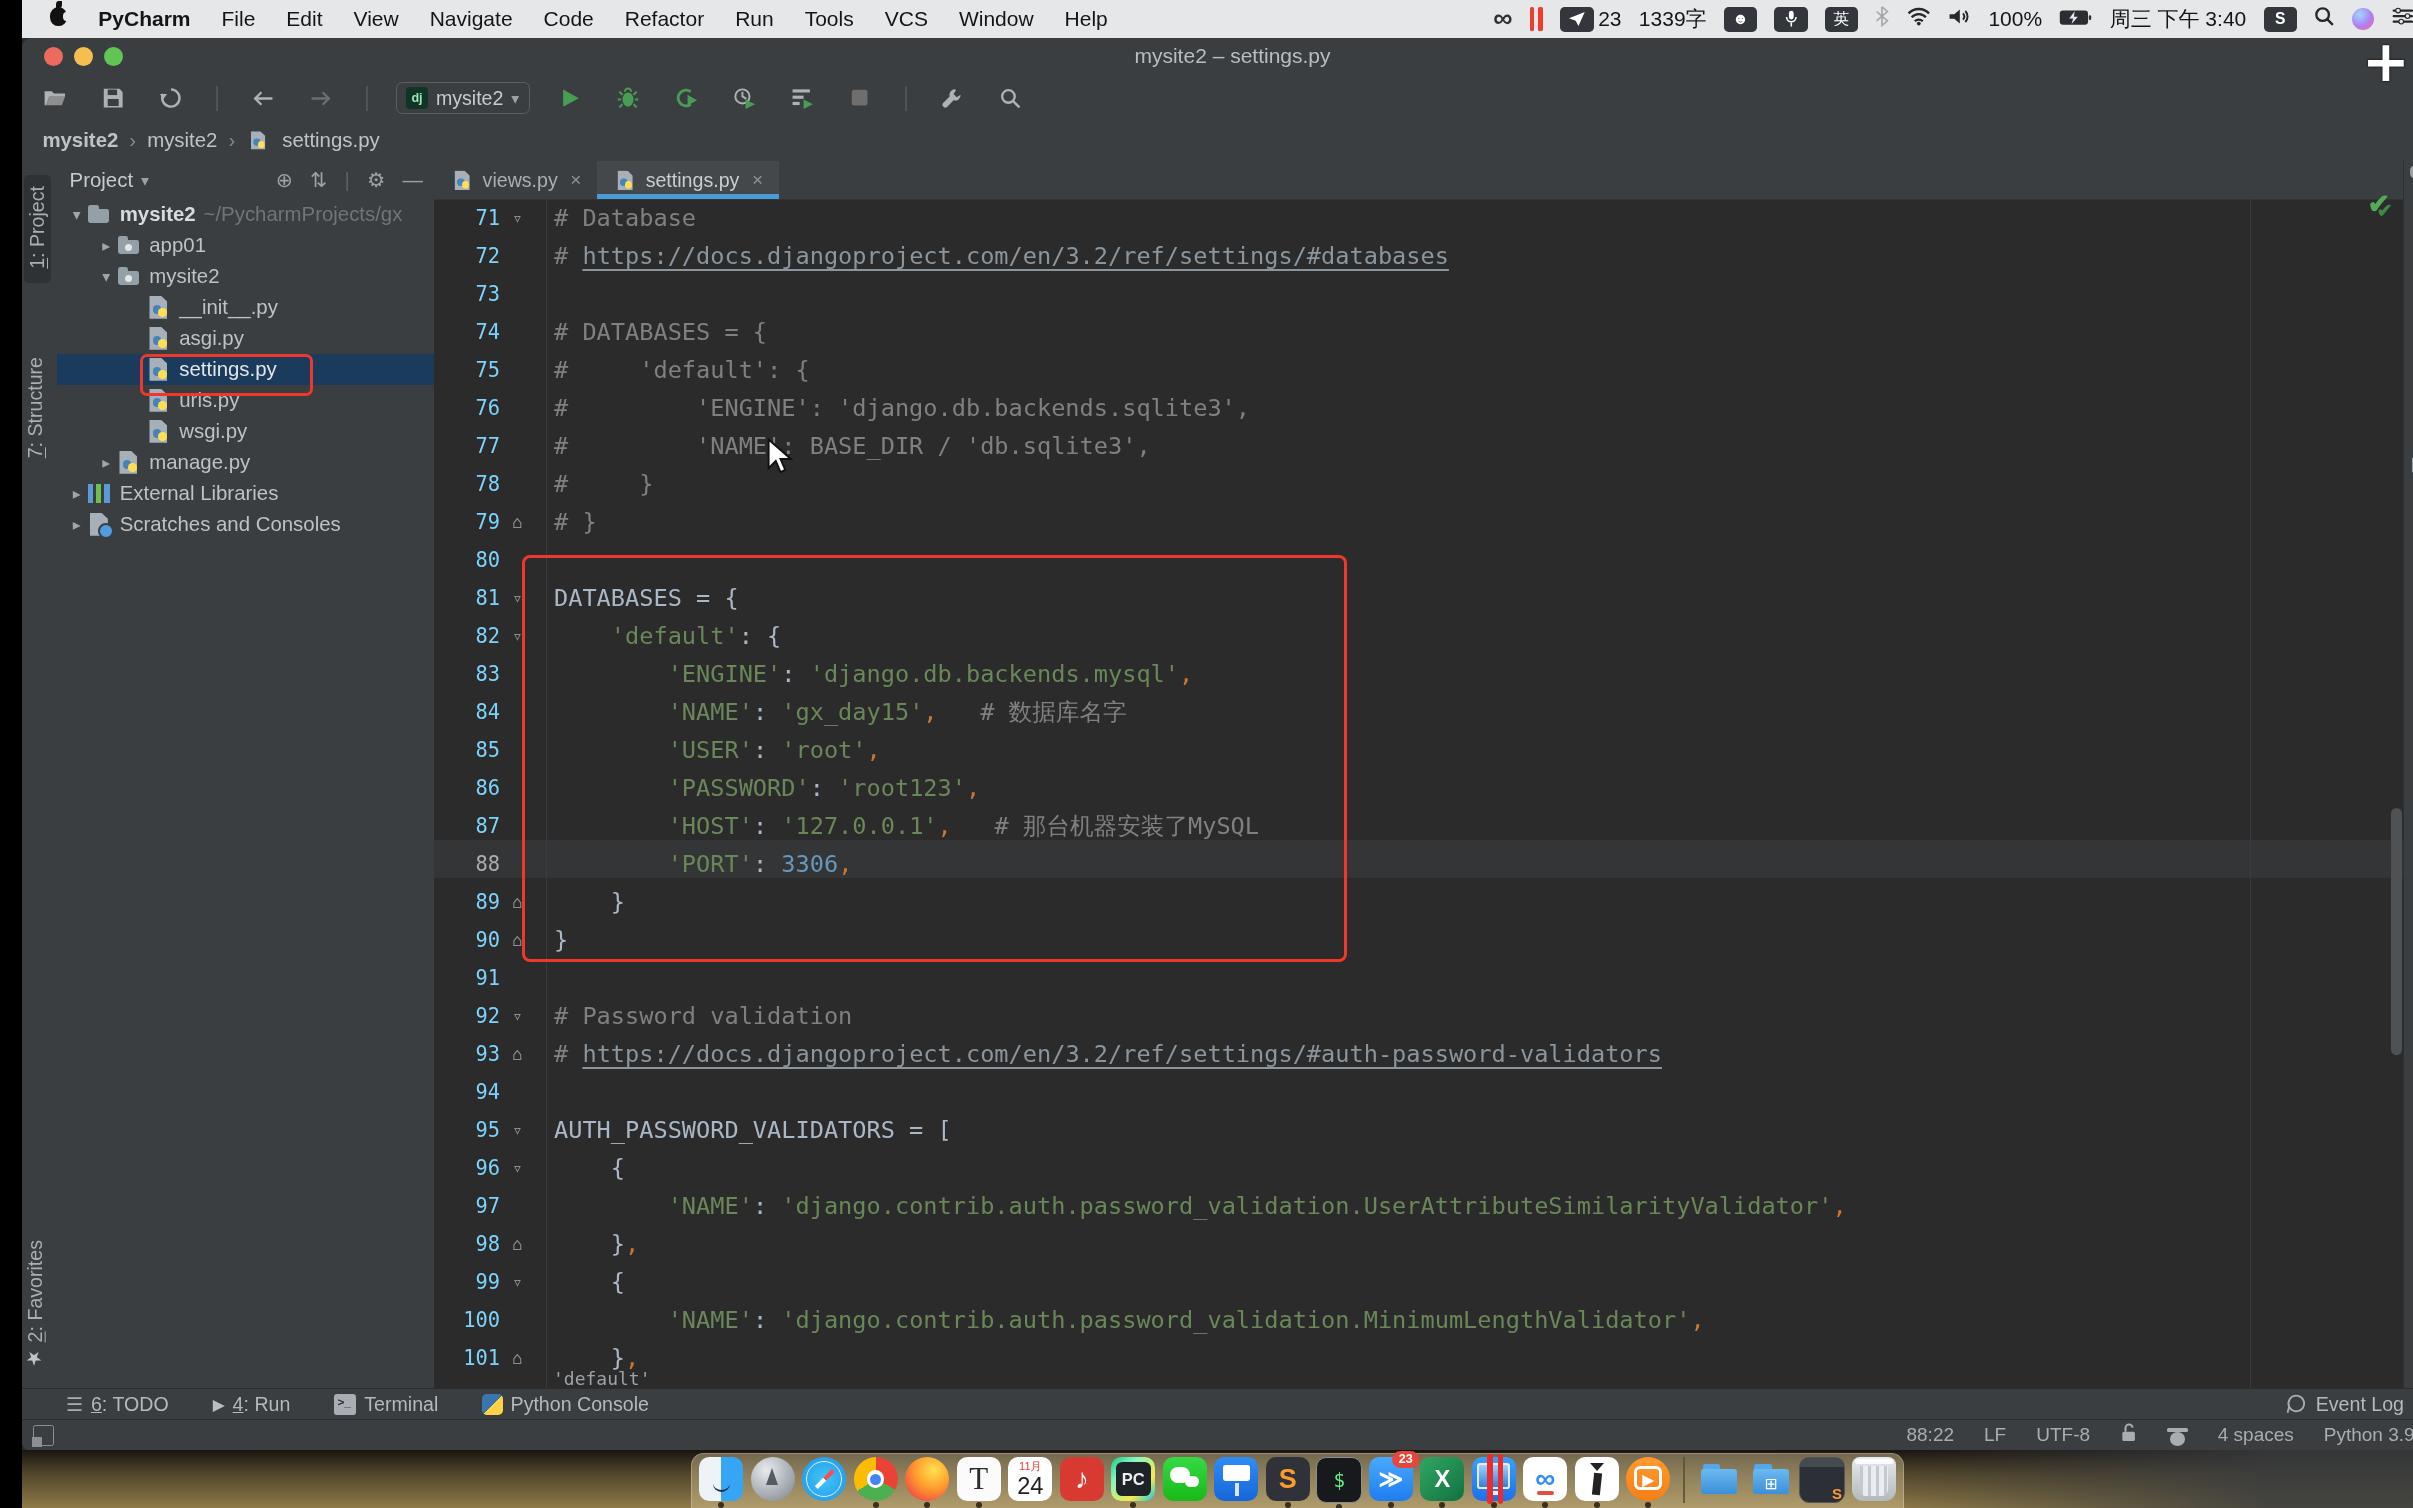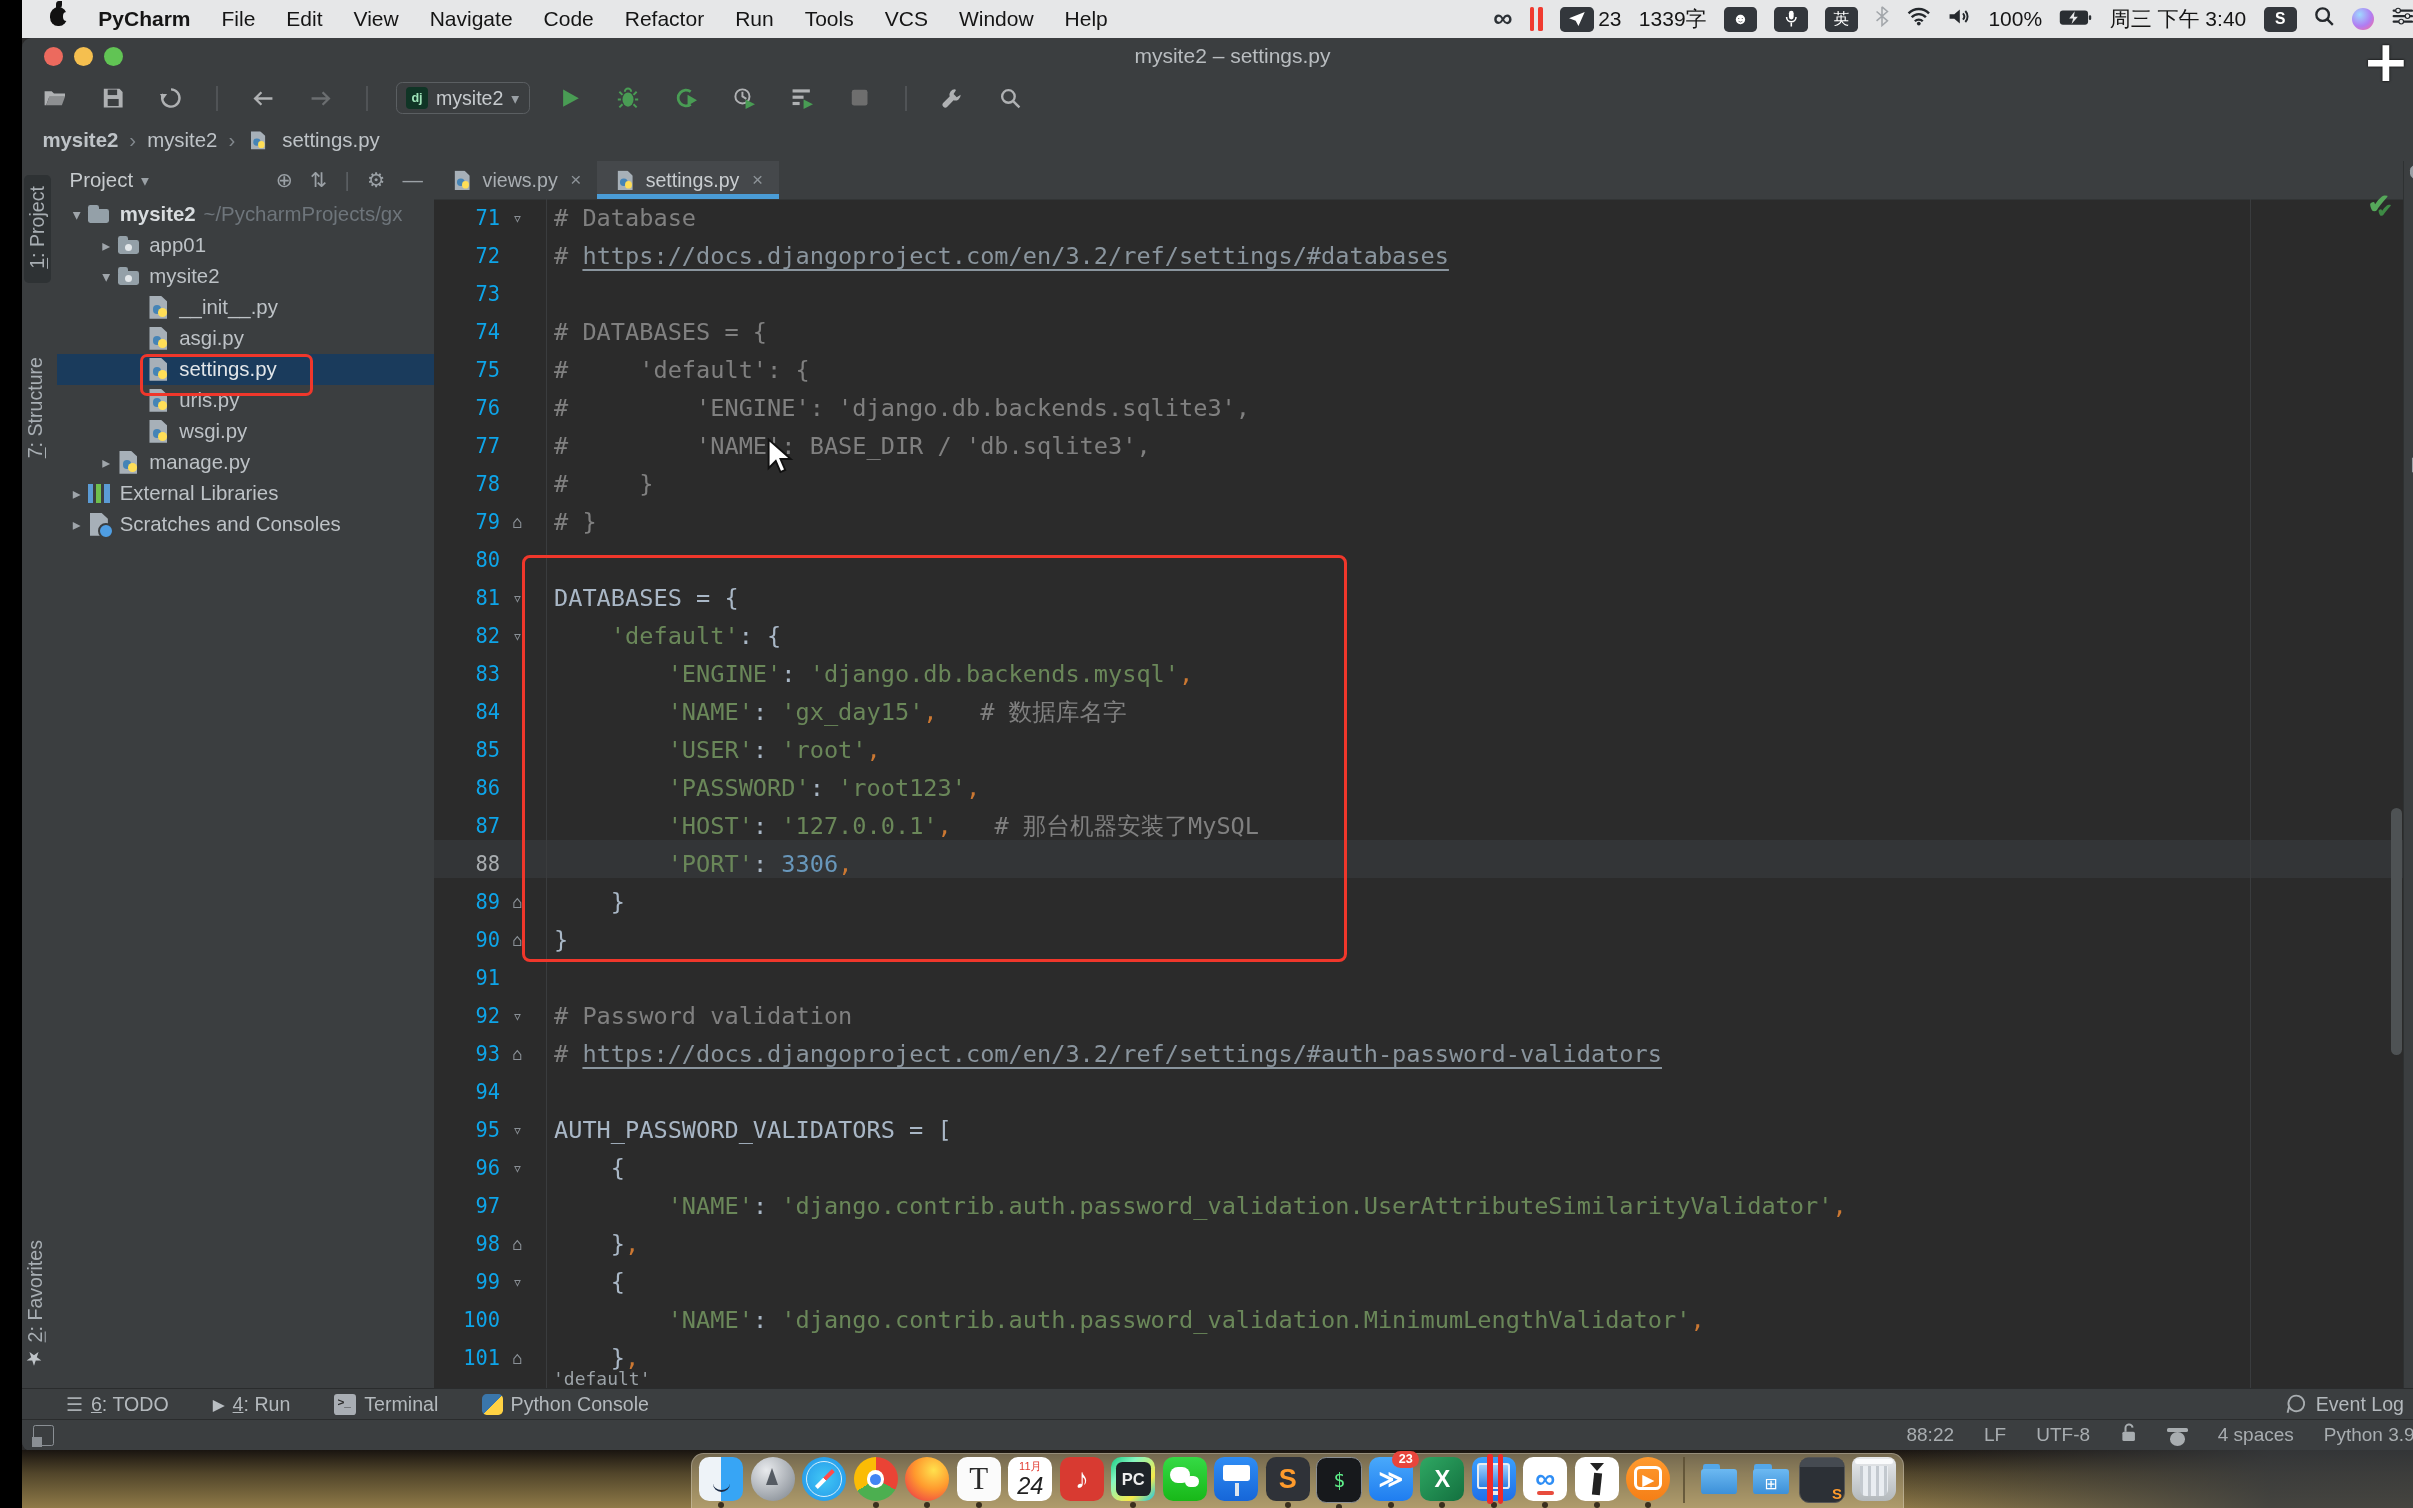--- a/index.html
+++ b/index.html
@@ -93,21 +93,21 @@
   .tabs{position:absolute;left:0;top:0;right:0;height:38px;background:#3B3E40;border-bottom:0.8px solid #323536;display:flex;}
   .tab{display:flex;align-items:center;gap:7.9px;padding:0 15.7px;font-size:19.6px;color:#A9AEB2;position:relative;}
   .tab .x{color:#8d9398;font-size:19px;margin-left:4.7px;}
   .tab.active{background:#45484B;color:#C9CDD0;}
   .tab.active:after{content:"";position:absolute;left:0;right:0;bottom:0;height:4.7px;background:#4A9CD6;}
   .tab .ticon{transform:scale(.85);}
 
   .curline{position:absolute;left:0;right:0;top:679px;height:38px;background:#333537;}
   .lines{position:absolute;left:0;top:38px;right:0;font-family:"DejaVu Sans Mono",monospace;font-size:23.6px;}
   .cl{height:38px;line-height:38px;white-space:pre;display:flex;}
-  .cl .ln{flex:0 0 66px;text-align:right;color:#0ea5e9;font-size:20.4px;}
+  .cl .ln{flex:0 0 66px;text-align:right;color:#7dd3fc;font-size:20.4px;}
   .cl .fold{flex:0 0 35px;margin-right:19px;text-align:center;color:#8A9096;font-size:17.3px;}
   .cl.cur .ln{color:#A9ADB0;}
   .tok-p{color:#A9B7C6;} .tok-s{color:#6A8759;} .tok-c{color:#808080;}
   .tok-n2{color:#6897BB;} .tok-o{color:#CC7832;}
   .tok-l{color:#8A959E;text-decoration:underline;text-underline-offset:4.7px;}
   .gutline{position:absolute;left:112px;top:38px;bottom:0;width:0.8px;background:#3A3C3E;}
   .wrapguide{position:absolute;left:1816px;top:38px;bottom:0;width:0.8px;background:#3A3C3E;}
   .ctxbar{position:absolute;left:0;right:0;bottom:0;height:20.4px;color:#9CA3A8;font-size:18px;
           font-family:"DejaVu Sans Mono",monospace;padding-left:119px;}
   .code-annot{position:absolute;left:88px;top:394px;width:819px;height:401px;border:3.9px solid #F0372B;border-radius:7.9px;z-index:6;}
@@ -172,21 +172,21 @@
   .dk-safari:before{content:"";position:absolute;inset:3.9px;border:1.6px solid rgba(255,255,255,.8);border-radius:50%;}
   .dk-safari:after{content:"";position:absolute;left:20.4px;top:10.2px;width:3.9px;height:23.6px;
       background:linear-gradient(180deg,#FF4B4B 0 50%,#fff 50% 100%);transform:rotate(45deg);}
   .dk-chrome{border-radius:50%;background:conic-gradient(#EA4335 0 33%,#4CAF50 33% 66%,#FBBC05 66% 100%);}
   .dk-chrome:before{content:"";position:absolute;left:13.4px;top:13.4px;width:17.3px;height:17.3px;border-radius:50%;background:#fff;}
   .dk-chrome:after{content:"";position:absolute;left:16.5px;top:16.5px;width:11px;height:11px;border-radius:50%;background:#4285F4;}
   .dk-firefox{border-radius:50%;background:radial-gradient(circle at 65% 30%,#FFE14D,#FF9A2E 45%,#F35B3F 75%,#B5007F 100%);}
   .dk-typora{background:#FBFBFB;color:#2B2B2B;font-family:"Liberation Serif",serif;font-size:31px;}
   .dk-calendar{background:#fff;}
   .cal-m{position:absolute;top:2.4px;left:0;right:0;text-align:center;color:#E23B30;font-size:11px;}
-  .cal-d{position:absolute;bottom:1.6px;left:0;right:0;text-align:center;color:#222;font-size:23.6px;font-style:italic;}
+  .cal-d{position:absolute;bottom:1.6px;left:0;right:0;text-align:center;color:#222;font-size:23.6px;}
   .dk-netease{background:#D83A31;color:#fff;font-size:28px;}
   .dk-pycharm{background:linear-gradient(135deg,#15CA81,#86F7C1 30%,#F7E94A 70%,#08C6F5);}
   .dk-pycharm:before{content:"";position:absolute;inset:4.7px;background:#1E2328;border-radius:6.3px;}
   .dk-pycharm .dglyph{color:#EEE;font-weight:bold;font-size:16.5px;}
   .dk-wechat{background:linear-gradient(180deg,#35DA45,#18B818);}
   .dk-wechat:before{content:"";position:absolute;left:7px;top:10.2px;width:20.4px;height:15.7px;background:#fff;border-radius:7.9px;}
   .dk-wechat:after{content:"";position:absolute;left:22px;top:19px;width:14px;height:11px;background:#fff;border-radius:6.3px;}
   .dk-keynote{background:linear-gradient(180deg,#2F8DF5,#1666D8);}
   .dk-keynote:before{content:"";position:absolute;left:8.6px;top:7.9px;width:27px;height:15.7px;background:#fff;border-radius:2.4px;}
   .dk-keynote:after{content:"";position:absolute;left:20.4px;bottom:5.5px;width:3.9px;height:12.6px;background:#DFE6EE;}

